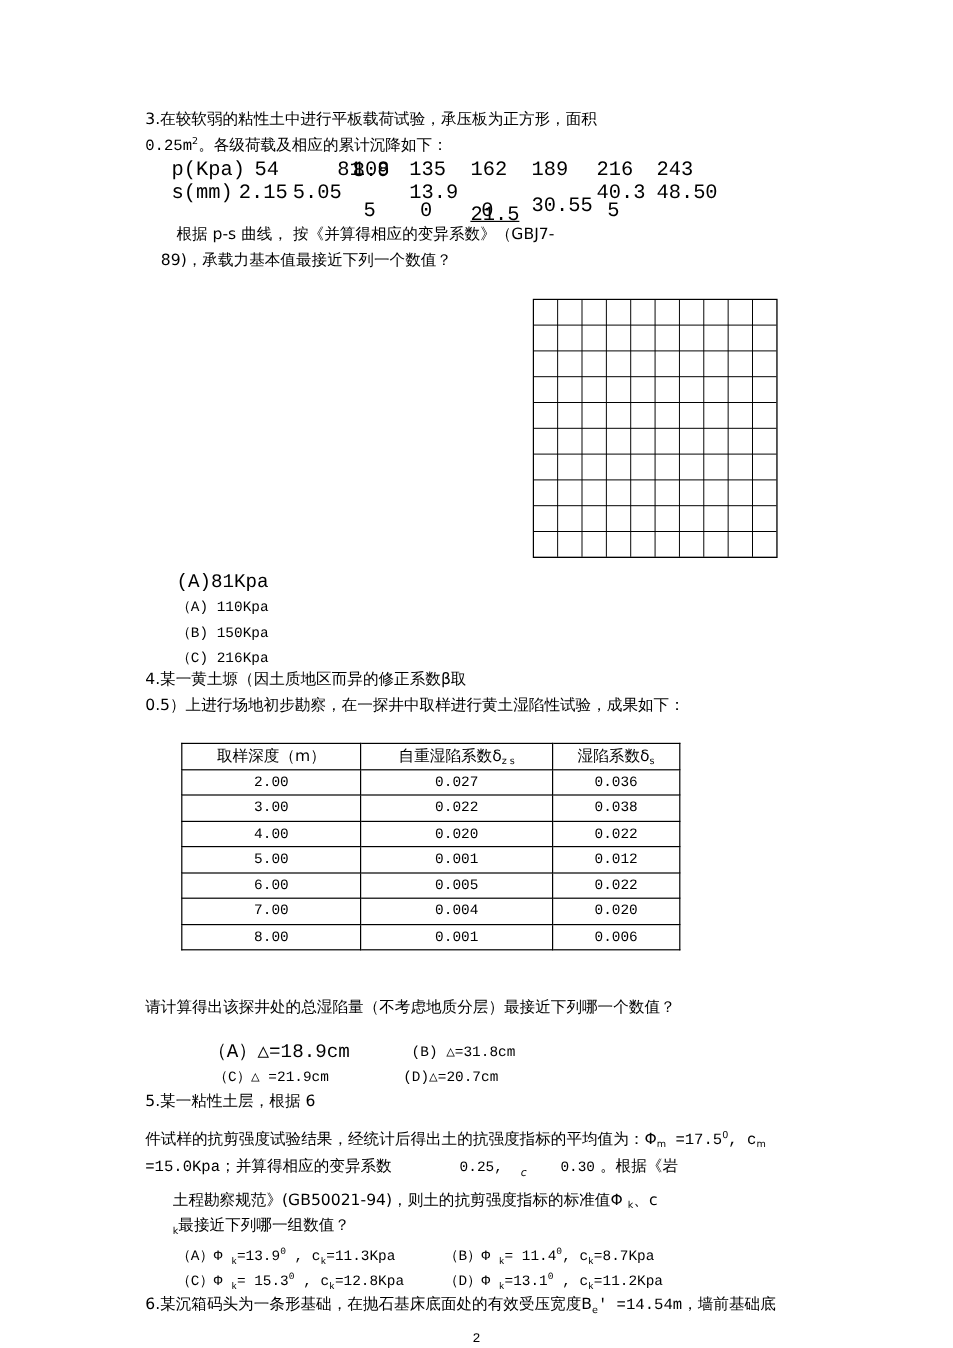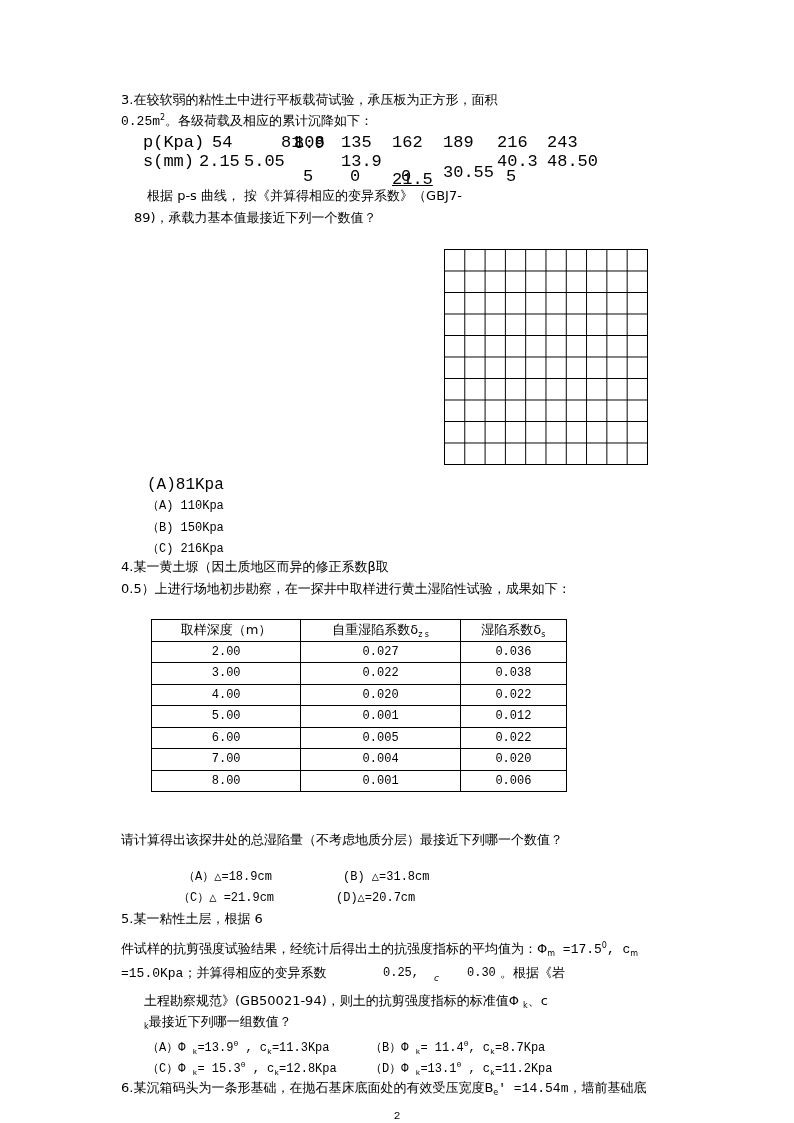--- a/index.html
+++ b/index.html
@@ -116,21 +116,21 @@
       </tr>
     <tr>
         <td>8.00</td>
         <td>0.001</td>
         <td>0.006</td>
       </tr>
   </tbody>
 </table>
 
 <div class="line" style="left:121px;top:832px;">请计算得出该探井处的总湿陷量（不考虑地质分层）最接近下列哪一个数值？</div>
-<div class="line mono" style="left:183px;top:869px;font-size:12px;">（A）△=18.9cm</div>
+<div class="line mono" style="left:173px;top:869px;font-size:16px;">（A）△=18.9cm</div>
 <div class="line mono" style="left:343px;top:869px;font-size:12px;">(B)  △=31.8cm</div>
 <div class="line mono" style="left:178px;top:890px;font-size:12px;">（C）△ =21.9cm</div>
 <div class="line mono" style="left:336px;top:890px;font-size:12px;">(D)△=20.7cm</div>
 
 <div class="line" style="left:121px;top:911px;">5.某一粘性土层，根据 6</div>
 <div class="line" style="left:121px;top:938px;">
   <span>件试样的抗剪强度试验结果，经统计后得出土的抗强度指标的平均值为：Φ</span><span class="sub">m</span><span class="mono"> =17.5</span><span class="sup">0</span><span class="mono">, c</span><span class="sub">m</span>
 </div>
 <div class="line" style="left:121px;top:965px;">
   <span class="mono">=15.0Kpa；并算得相应的变异系数</span>

